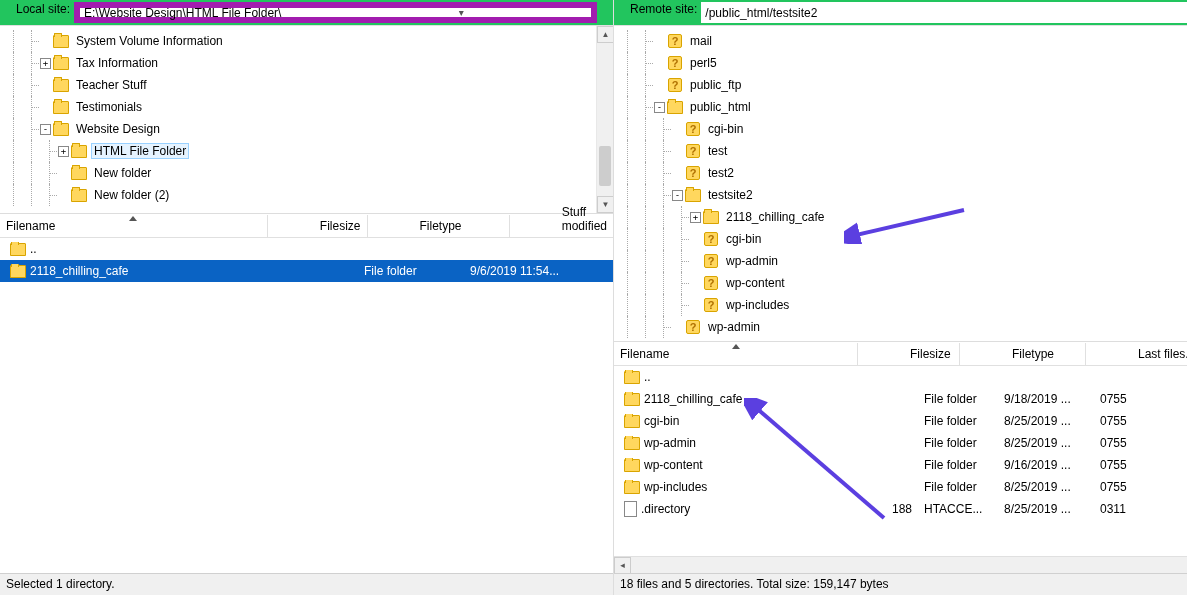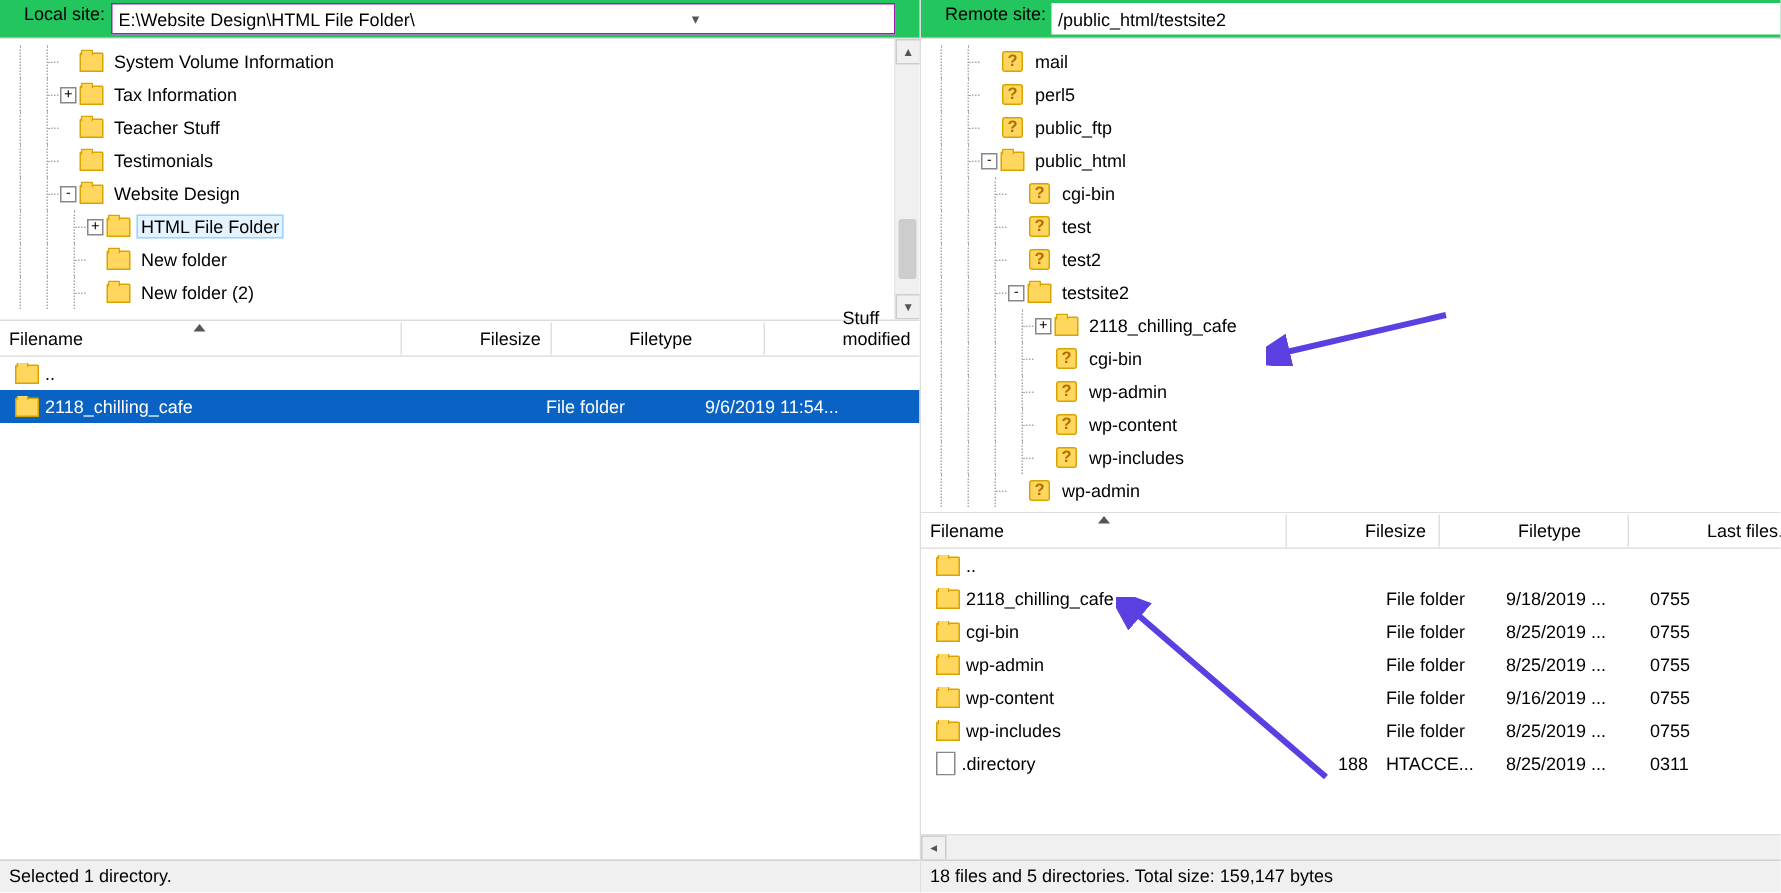--- a/index.html
+++ b/index.html
@@ -3,21 +3,21 @@
 <meta charset="utf-8">
 <style>
   * { box-sizing: border-box; margin: 0; padding: 0; }
   body { font-family: "Segoe UI", Tahoma, sans-serif; font-size: 12px; background: #fff; color: #000; width: 1187px; height: 595px; overflow: hidden; position: relative; }
   .layout { display: flex; width: 100%; height: 100%; }
   .pane { display: flex; flex-direction: column; border-right: 1px solid #ddd; }
   .pane.left { width: 614px; }
   .pane.right { flex: 1; }
   .pathbar { display: flex; padding: 2px 16px; border-bottom: 1px solid #e0e0e0; background: #22c55e; height: 26px; gap: 4px; }
   .pathbar label { white-space: nowrap; }
-  .pathbar .combo { flex: 1; display: flex; align-items: center; border: 1px solid #a21caf; background: #fff; height: 21px; padding: 0 4px; position: relative; }
+  .pathbar .combo { flex: 1; display: flex; align-items: center; border: 6px solid #a21caf; background: #fff; height: 21px; padding: 0 4px; position: relative; }
   .pathbar .combo span { flex: 1; }
   .pathbar .chevdn { width: 16px; text-align: center; color: #555; font-size: 10px; }
   .tree { flex: 0 0 auto; overflow-y: scroll; overflow-x: hidden; background: #fff; border-bottom: 1px solid #ddd; position: relative; }
   .pane.left .tree { height: 188px; }
   .pane.right .tree { height: 316px; }
   .tree-inner { padding: 4px 0 4px 4px; }
   .node { display: flex; align-items: center; height: 22px; white-space: nowrap; }
   .expander { width: 11px; height: 11px; border: 1px solid #888; background: #fff; display: inline-flex; align-items: center; justify-content: center; font-size: 9px; line-height: 1; color: #000; margin-right: 2px; font-family: monospace; }
   .expander.empty { border: none; background: none; }
   .foldericon { width: 16px; height: 13px; background: #ffd75e; border: 1px solid #d9a400; border-radius: 1px 1px 0 0; margin-right: 4px; position: relative; }

